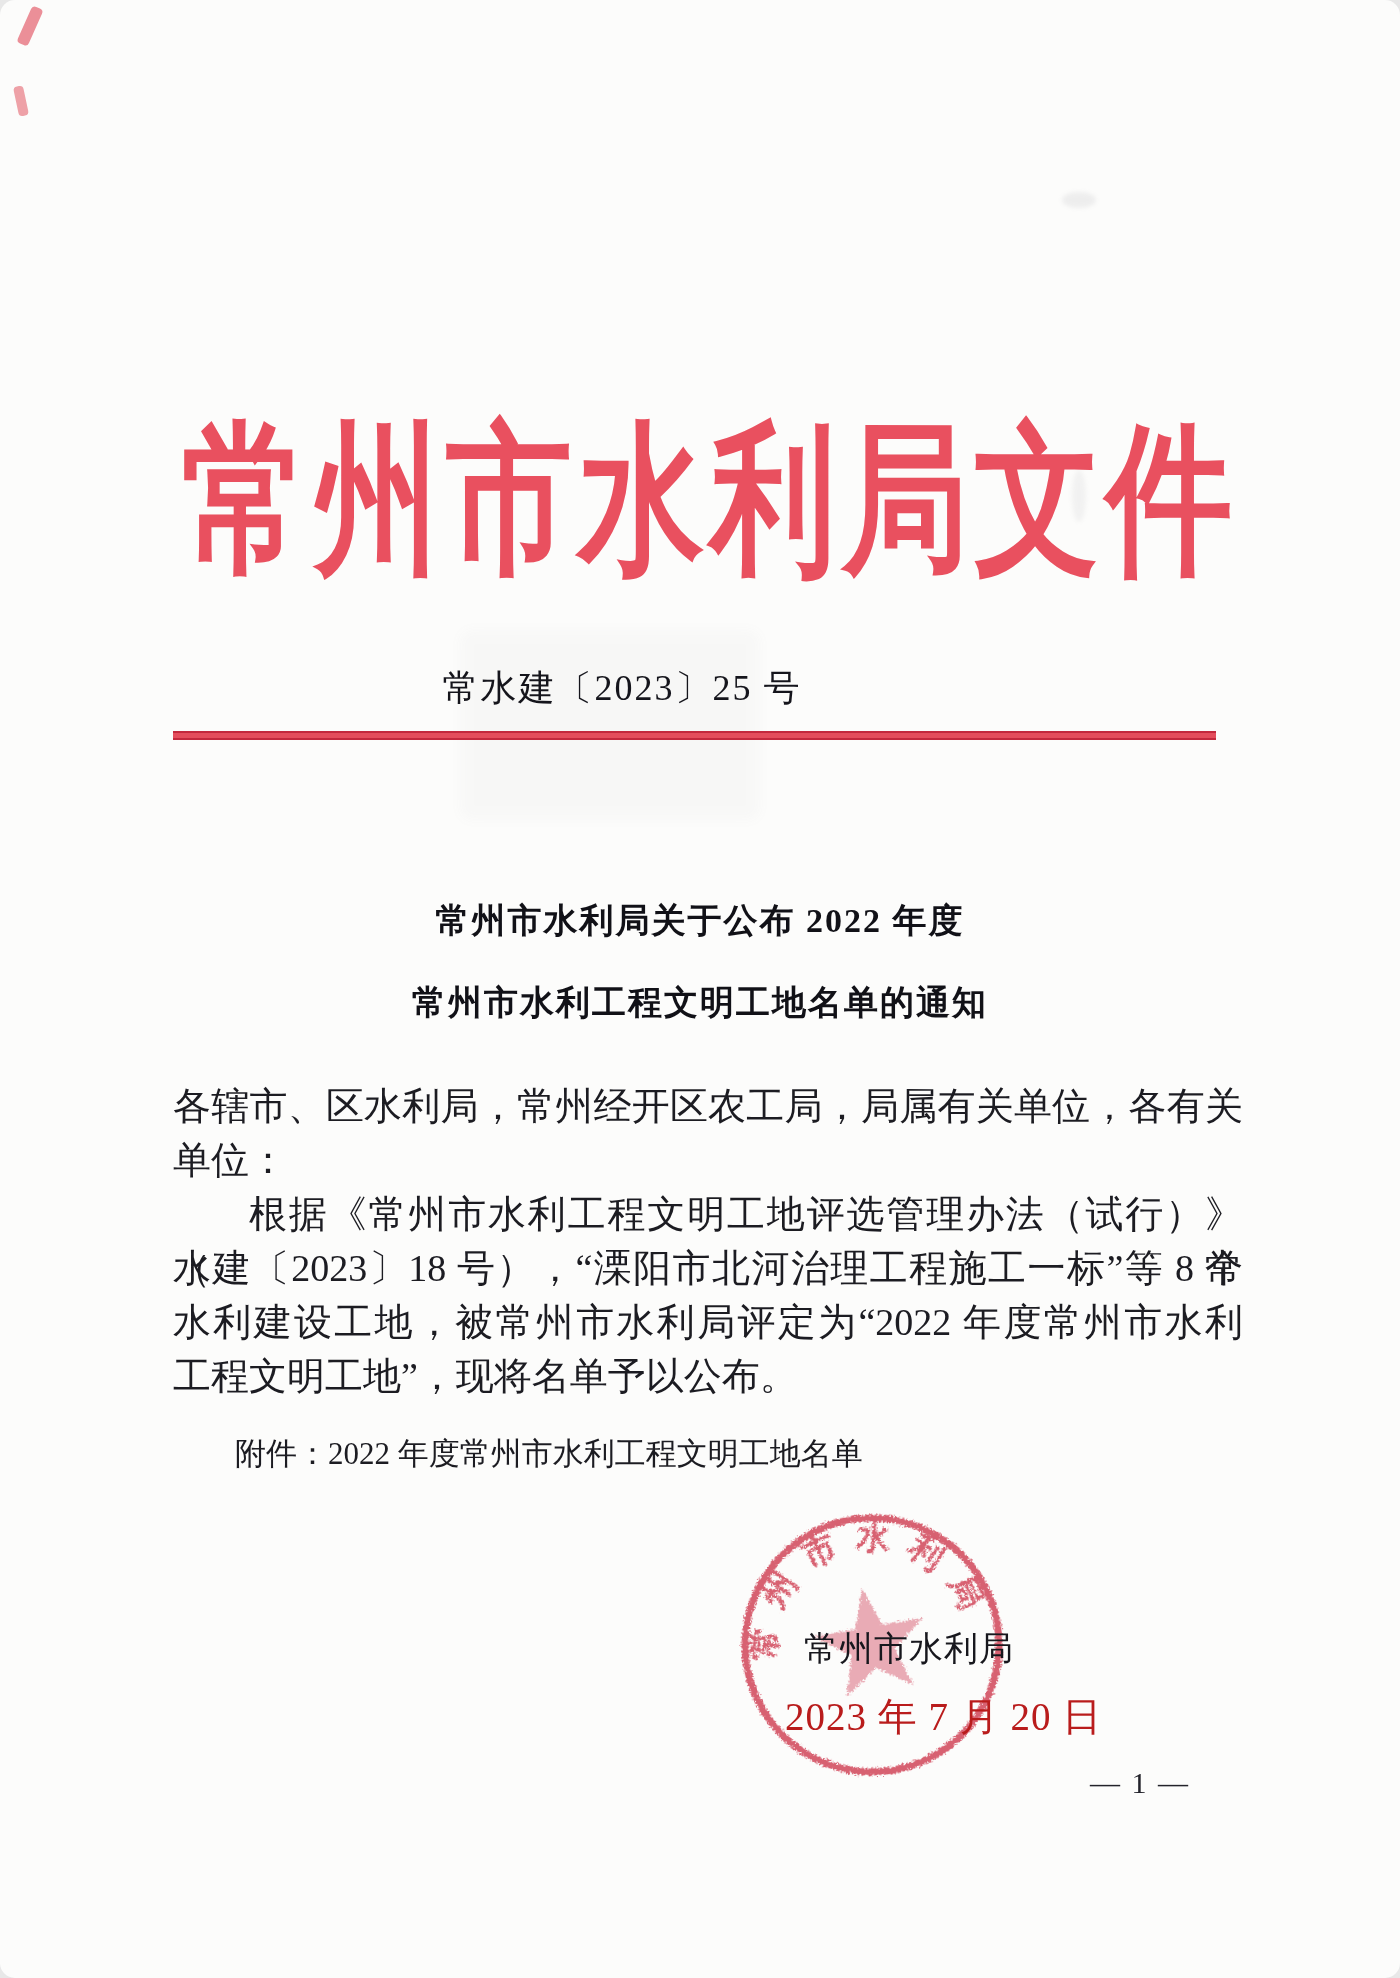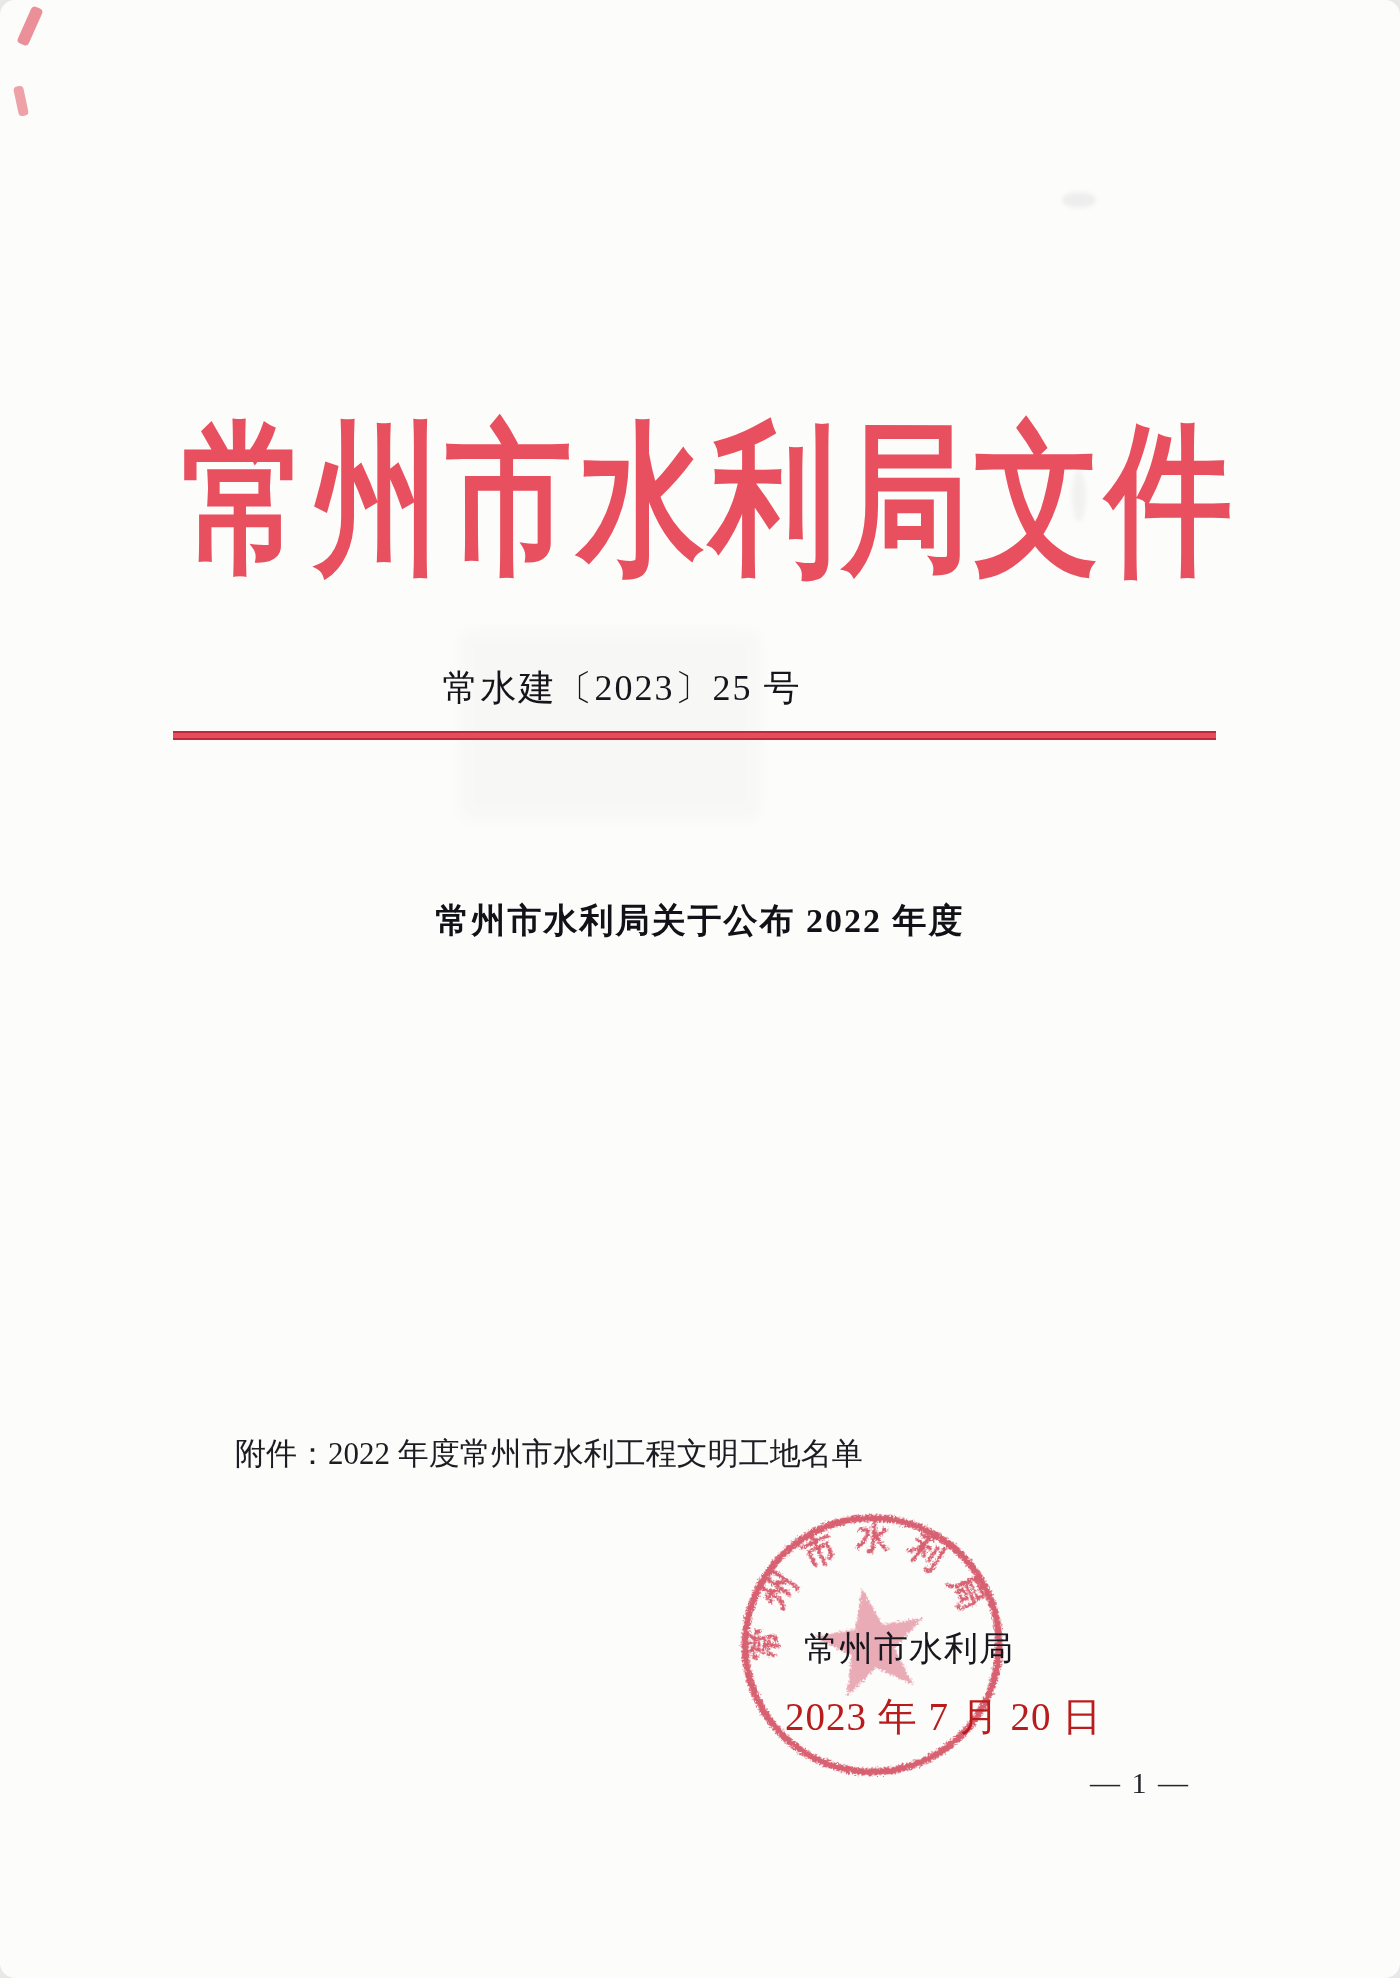--- a/index.html
+++ b/index.html
@@ -100,22 +100,31 @@
   <div class="artifact ghost1"></div>
 
   <div class="agency-title">常州市水利局文件</div>
 
   <div class="doc-number">常水建〔2023〕25 号</div>
 
   <div class="red-rule"></div>
 
   <div class="notice-title">
     <div>常州市水利局关于公布 2022 年度</div>
+    <div>常州市水利工程文明工地名单的通知</div>
   </div>
 
+  <div class="body-text">
+    <span class="body-line fill">各辖市、区水利局，常州经开区农工局，局属有关单位，各有关</span>
+    <span class="body-line">单位：</span>
+    <span class="body-line fill indent">根据《常州市水利工程文明工地评选管理办法（试行）》（常</span>
+    <span class="body-line fill">水建〔2023〕18 号），“溧阳市北河治理工程施工一标”等 8 个</span>
+    <span class="body-line fill">水利建设工地，被常州市水利局评定为“2022 年度常州市水利</span>
+    <span class="body-line">工程文明工地”，现将名单予以公布。</span>
+  </div>
 
   <div class="attachment-line">附件：2022 年度常州市水利工程文明工地名单</div>
 
   <svg class="seal" viewBox="0 0 280 280" width="280" height="280">
     <defs>
       <filter id="stamp-rough" x="-10%" y="-10%" width="120%" height="120%">
         <feTurbulence type="fractalNoise" baseFrequency="0.55" numOctaves="2" seed="7" result="noise"></feTurbulence>
         <feDisplacementMap in="SourceGraphic" in2="noise" scale="7" xChannelSelector="R" yChannelSelector="G"></feDisplacementMap>
       </filter>
     </defs>

